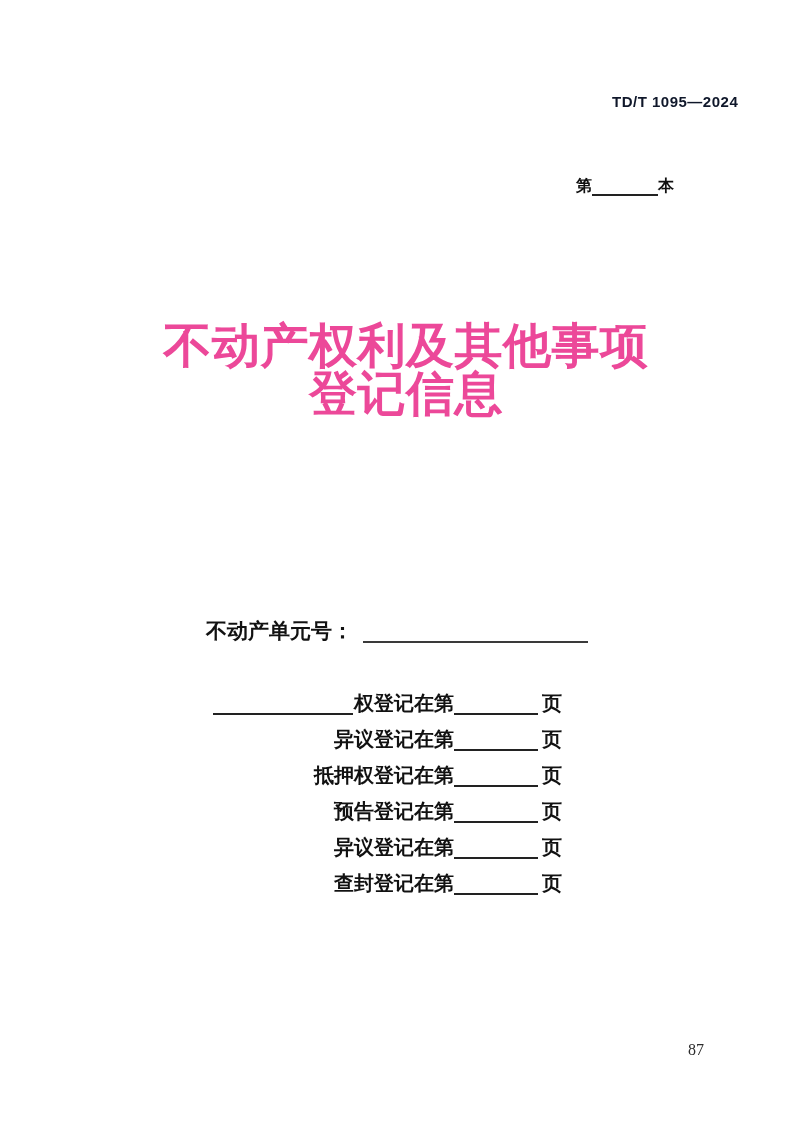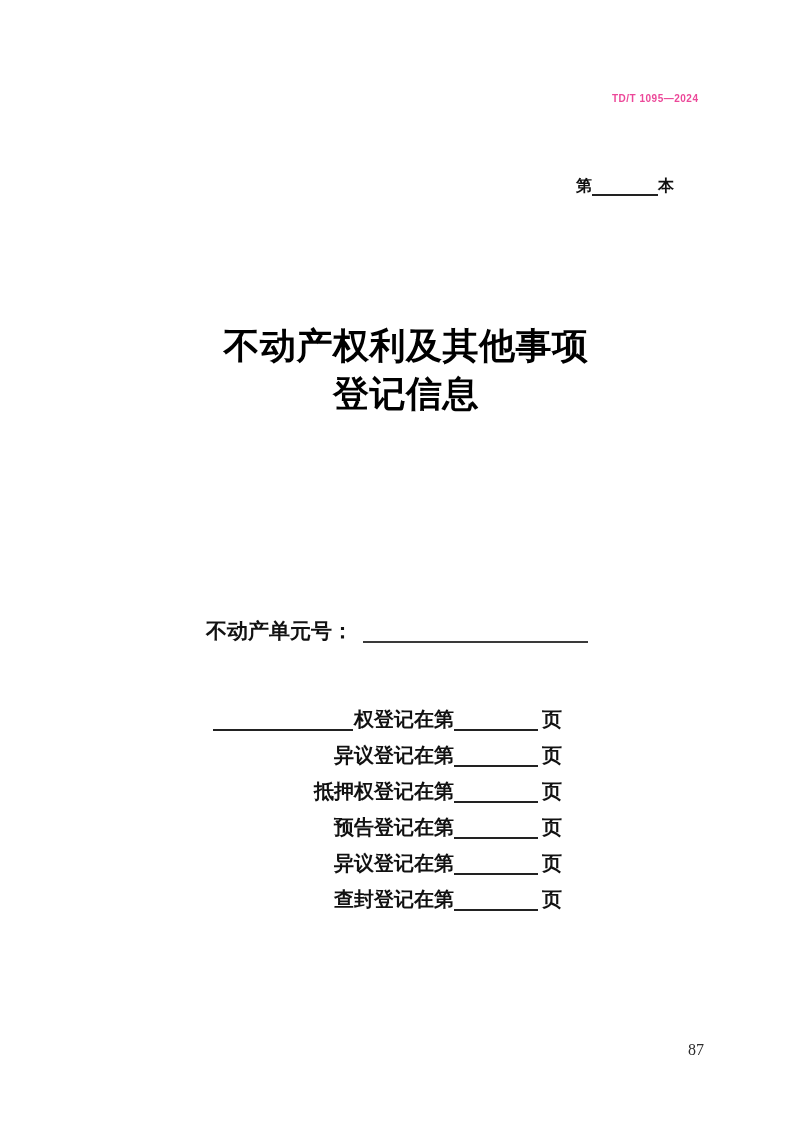--- a/index.html
+++ b/index.html
@@ -15,24 +15,24 @@
     overflow: hidden;
     font-family: "Liberation Sans", "DejaVu Sans", sans-serif;
     color: #111111;
   }
 
   
   .std-code {
     position: absolute;
     top: 93px;
     left: 612px;
-    font-size: 10px;
+    font-size: 15px;
     letter-spacing: 0.5px;
     font-weight: 600;
-    color: #ec4899;
+    color: #0f172a;
     white-space: nowrap;
   }
 
   
   .volume-line {
     position: absolute;
     top: 172px;
     left: 576px;
     font-size: 16px;
     font-weight: 600;
@@ -52,25 +52,25 @@
   .blank.lead   { width: 140px; margin-right: 1px; }
   .blank.pageno { width: 84px;  margin-right: 4px; }
 
   
   .doc-title {
     position: absolute;
     top: 322px;
     left: 18px;
     right: 0;
     text-align: center;
-    font-size: 36px;
+    font-size: 48px;
     font-weight: bold;
     line-height: 48px;
     letter-spacing: 0.5px;
-    color: #000000;
+    color: #ec4899;
   }
 
   
   .unit-row {
     position: absolute;
     top: 617px;
     left: 206px;
     font-size: 21px;
     font-weight: 600;
     line-height: 28px;
@@ -80,21 +80,20 @@
 
   
   .reg-list {
     position: absolute;
     top: 685px;
     left: 100px;
     right: 232px;
     text-align: right;
     font-size: 20px;
     font-weight: 600;
-    margin-top: 16px;
   }
   .reg-row {
     line-height: 36px;
     height: 36px;
     white-space: nowrap;
   }
 
   
   .page-number {
     position: absolute;

